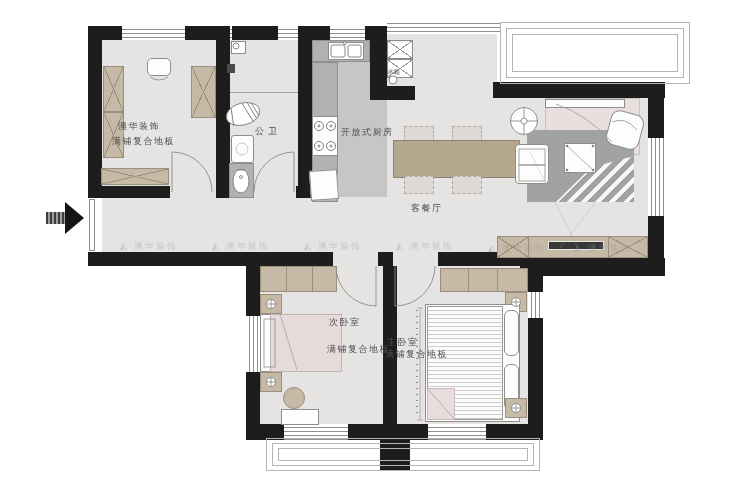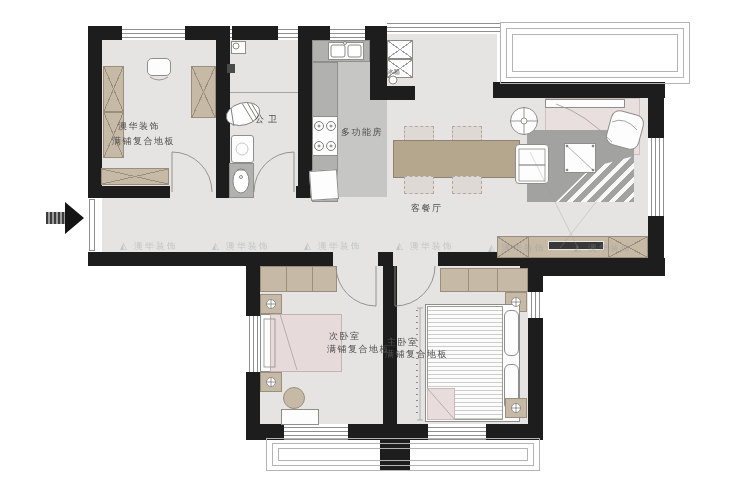--- a/index.html
+++ b/index.html
@@ -250,25 +250,25 @@
     <line x1="427" y1="388" x2="455" y2="420" stroke="#b5a7a7" stroke-width="0.9"></line>
     <g stroke="#8a8a88" stroke-width="0.6">
       <line x1="420" y1="308" x2="420" y2="420"></line>
       <line x1="417" y1="308" x2="423" y2="308"></line>
       <line x1="417" y1="420" x2="423" y2="420"></line>
     </g>
   </svg>
 
   <div class="lbl" style="left:118px;top:120px">澳华装饰</div>
   <div class="lbl" style="left:112px;top:135px">满铺复合地板</div>
-  <div class="lbl wide" style="left:255px;top:113px">公卫</div>
-  <div class="lbl" style="left:341px;top:126px">多功能房</div>
+  <div class="lbl wide" style="left:255px;top:125px">公卫</div>
+  <div class="lbl" style="left:341px;top:126px">开放式厨房</div>
   <div class="lbl sm" style="left:387px;top:68px">冰箱</div>
   <div class="lbl" style="left:411px;top:202px">客餐厅</div>
-  <div class="lbl" style="left:329px;top:330px">次卧室</div>
+  <div class="lbl" style="left:329px;top:316px">次卧室</div>
   <div class="lbl" style="left:327px;top:343px">满铺复合地板</div>
   <div class="lbl" style="left:387px;top:336px">主卧室</div>
   <div class="lbl" style="left:385px;top:348px">满铺复合地板</div>
 
   <div class="wm" style="left:120px;top:240px"><span>◭</span> <span>澳华装饰</span></div>
   <div class="wm" style="left:212px;top:240px"><span>◭</span> <span>澳华装饰</span></div>
   <div class="wm" style="left:304px;top:240px"><span>◭</span> <span>澳华装饰</span></div>
   <div class="wm" style="left:396px;top:240px"><span>◭</span> <span>澳华装饰</span></div>
   <div class="wm" style="left:488px;top:242px"><span>◭</span> <span>澳华装饰</span></div>
   <div class="wm" style="left:574px;top:242px"><span>◭</span> <span>澳华装饰</span></div>

